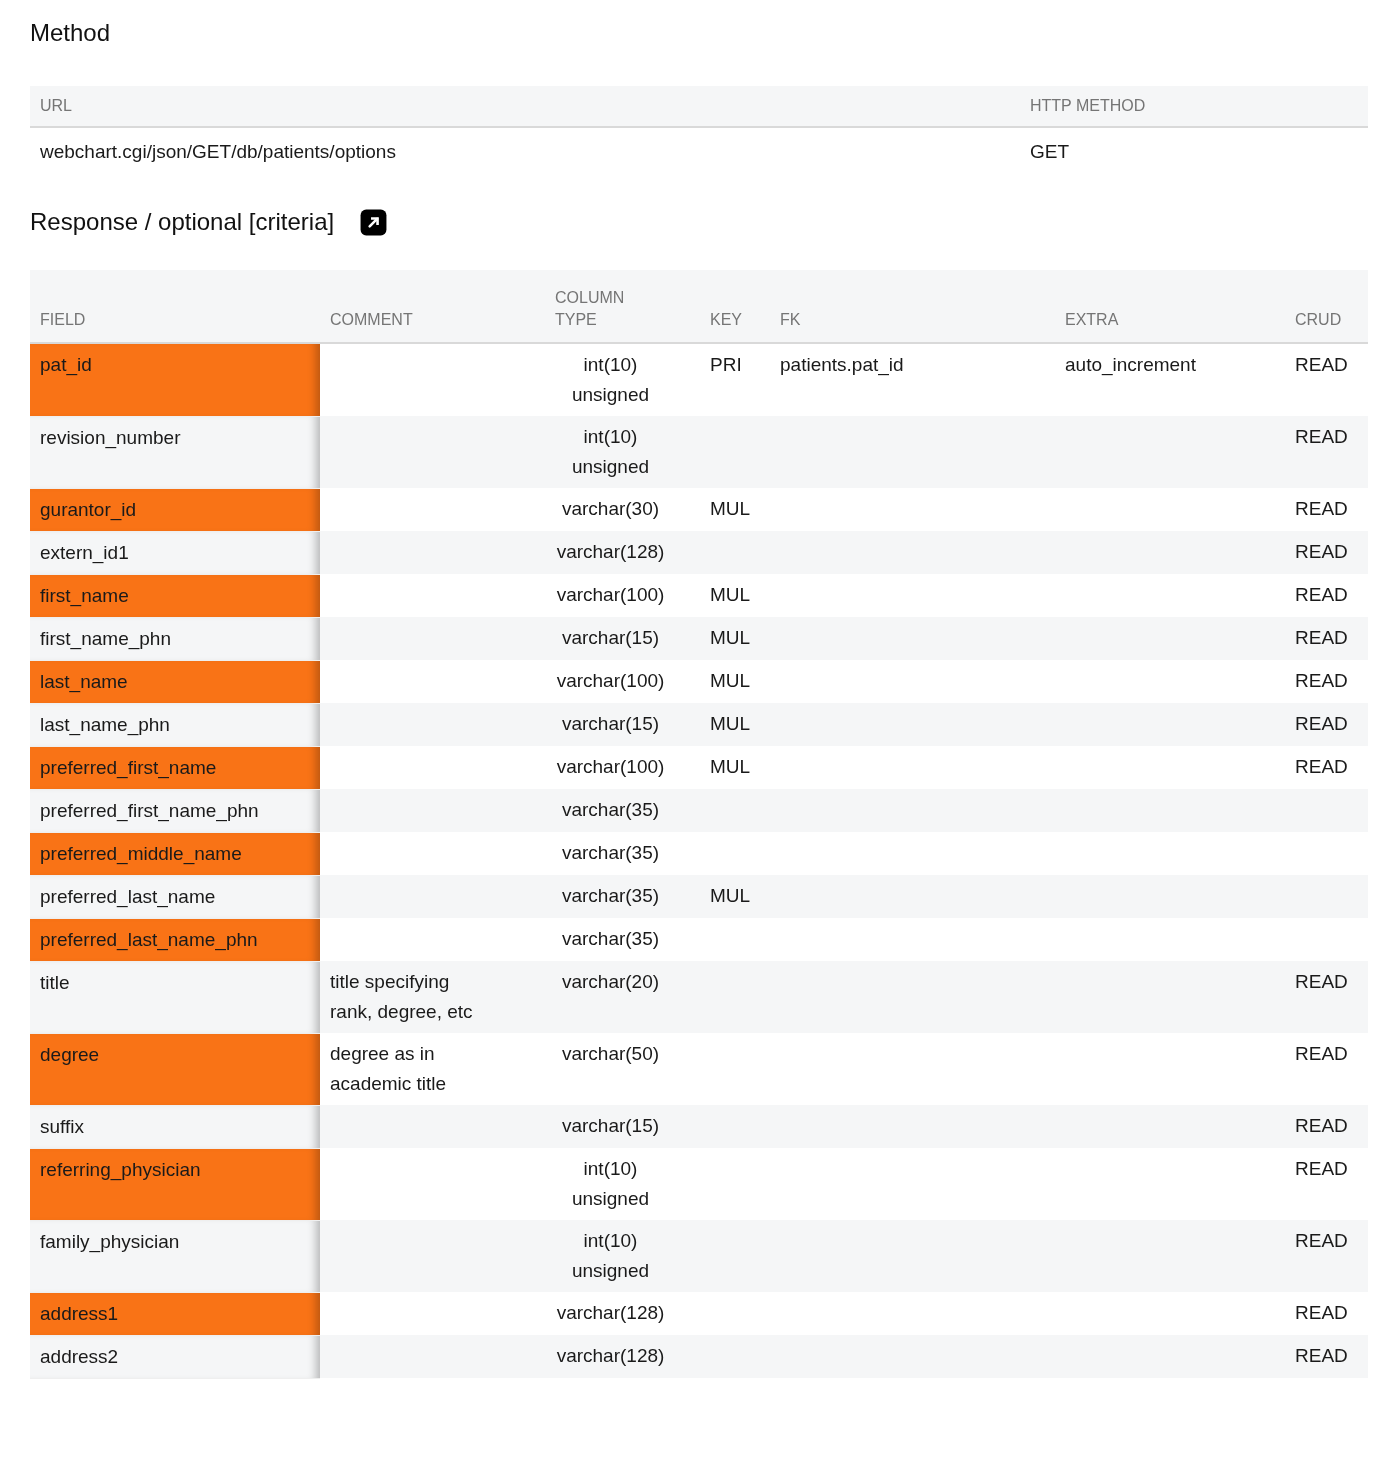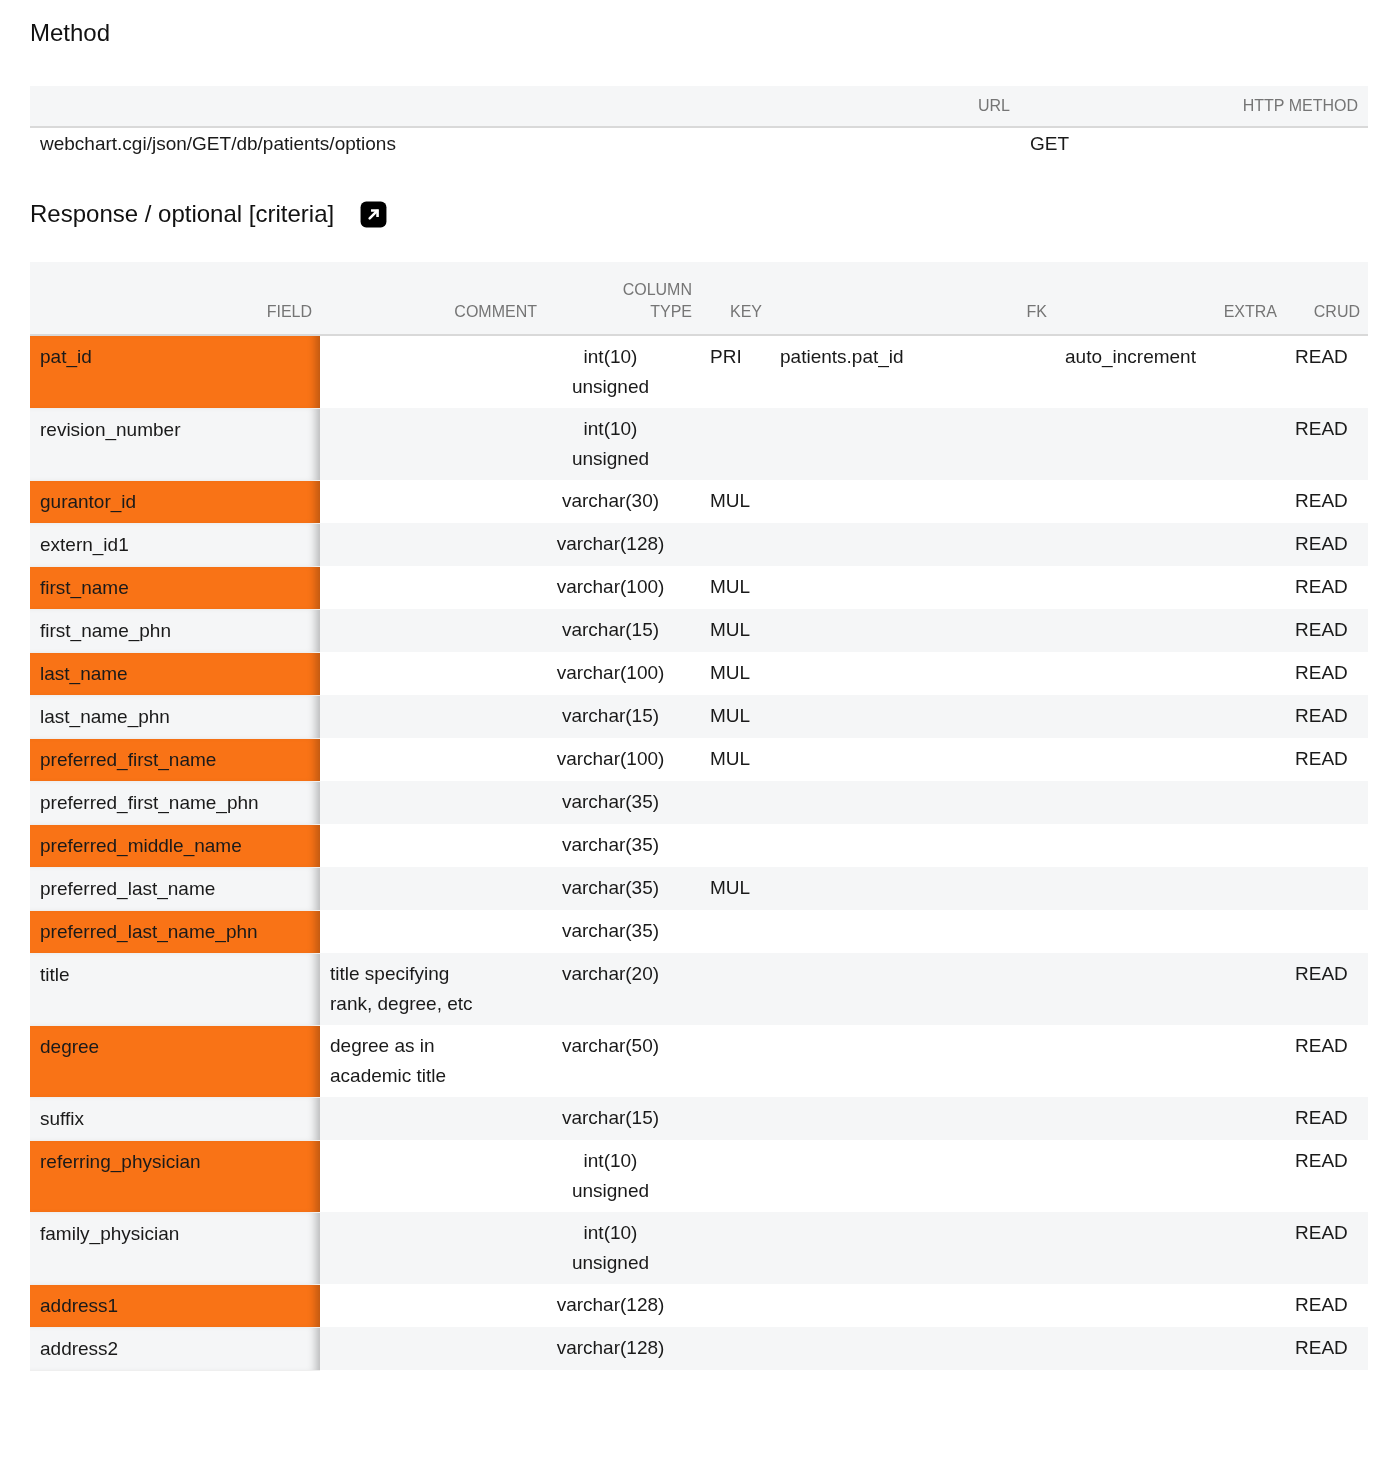--- a/index.html
+++ b/index.html
@@ -37,32 +37,32 @@
 
   table {
     border-collapse: collapse;
     table-layout: fixed;
     width: 1338px;
   }
   th {
     font-size: 16px;
     font-weight: normal;
     color: #757575;
-    text-align: right;
+    text-align: left;
     background: #f5f6f7;
     vertical-align: bottom;
   }
 
   
   .method-table thead tr { border-bottom: 2px solid #d9d9d9; }
   .method-table th { padding: 10px 10px; line-height: 20px; }
   .method-table td {
     font-size: 19px;
     line-height: 22px;
-    padding: 5px 10px 12px 10px;
+    padding: 13px 10px 12px 10px;
     vertical-align: top;
   }
 
   
   .fields-table thead tr { border-bottom: 2px solid #d9d9d9; }
   .fields-table th {
     height: 73px;
     padding: 8px 8px 11px 10px;
     line-height: 22px;
   }

